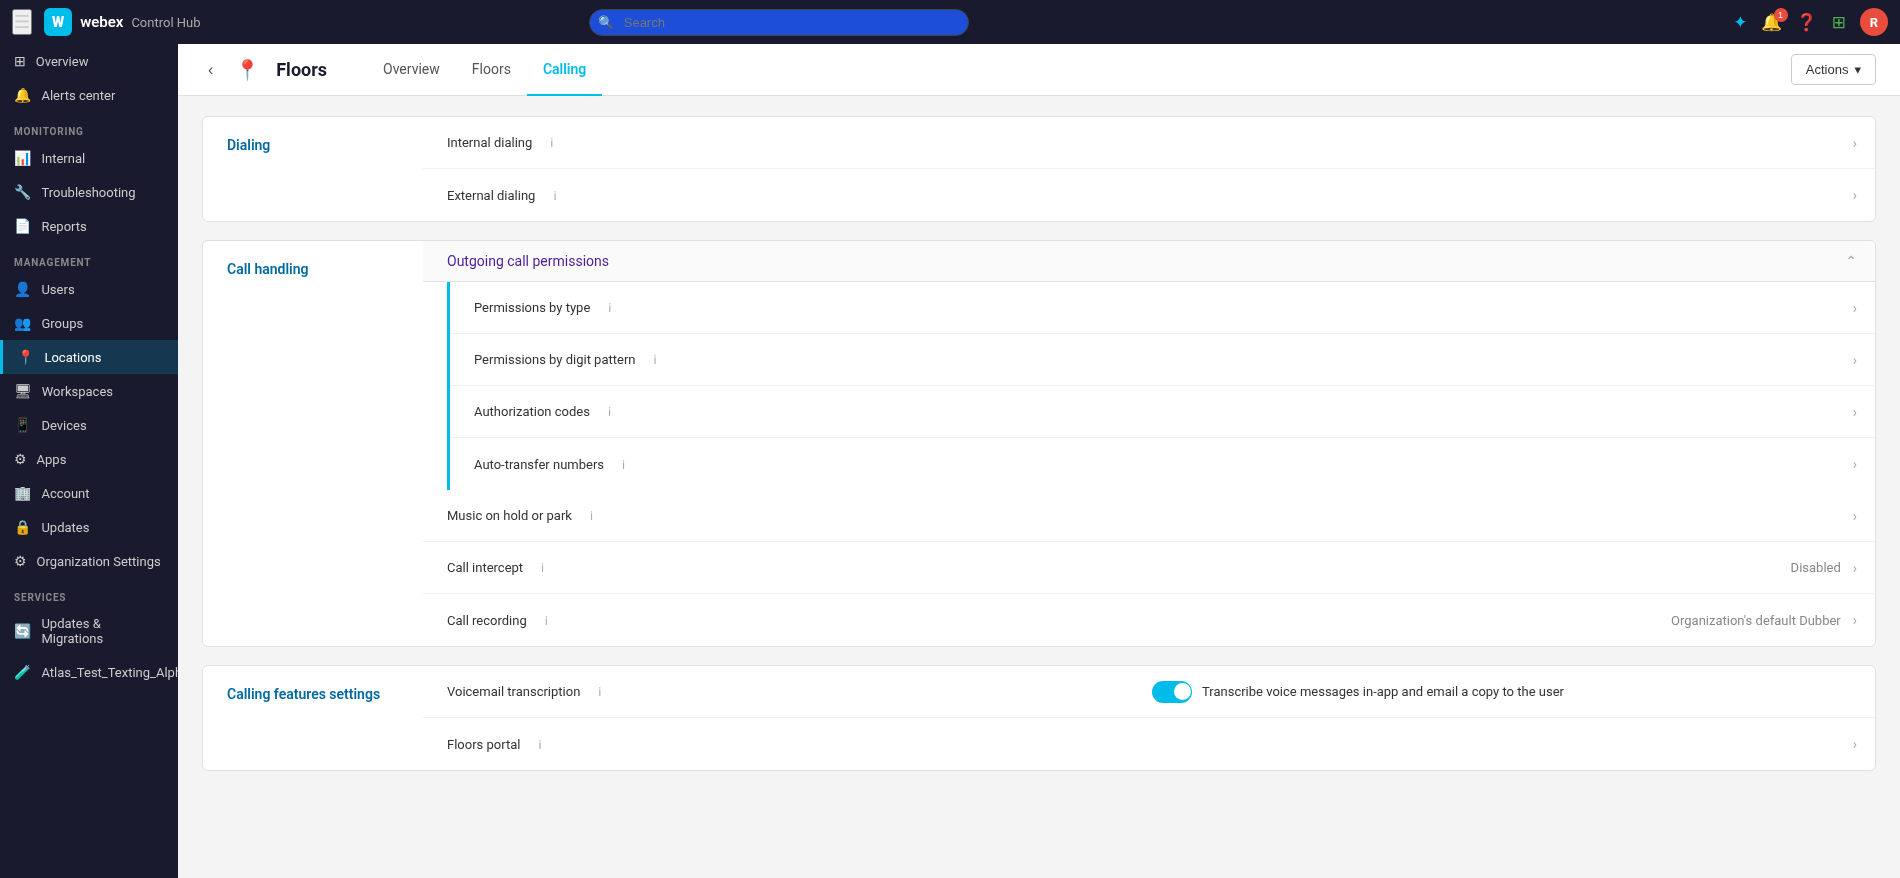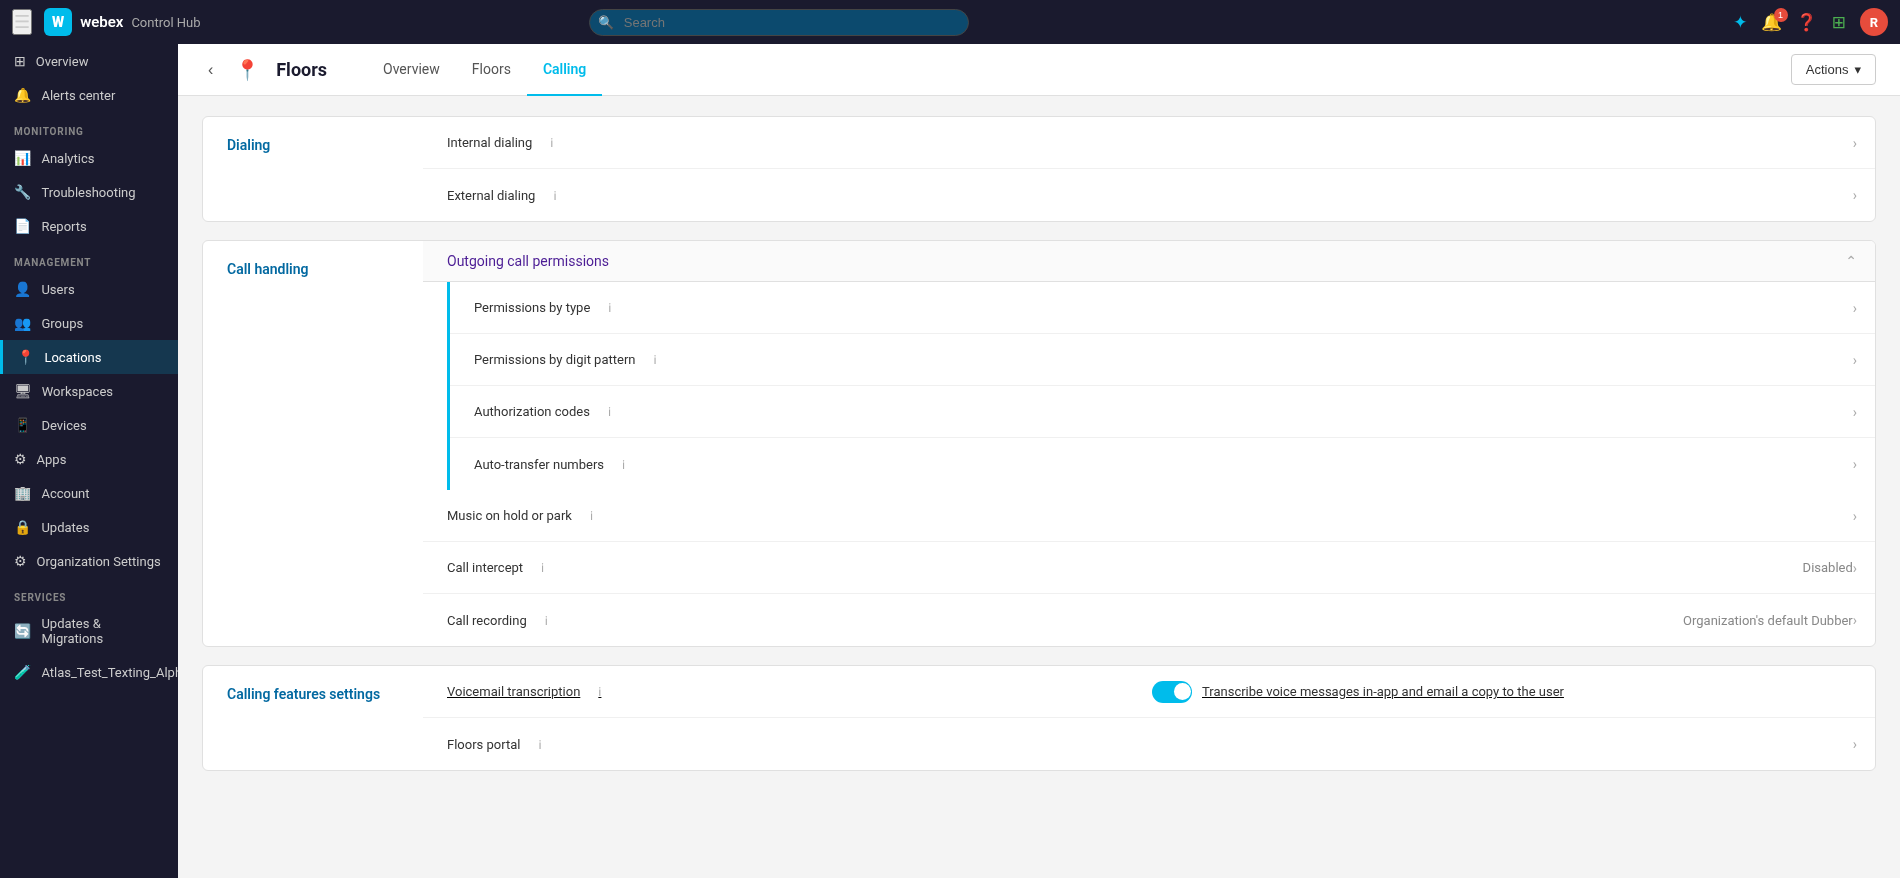--- a/index.html
+++ b/index.html
@@ -33,21 +33,21 @@
       display: flex; align-items: center; justify-content: center;
       font-size: 14px; font-weight: 900; color: #fff;
     }
     .topnav-search {
       flex: 1;
       max-width: 380px;
       margin: 0 auto;
     }
     .topnav-search input {
       width: 100%;
-      background: #0c4a6e;
+      background: #1d4ed8;
       border: 1px solid #444;
       border-radius: 20px;
       color: #ccc;
       padding: 5px 14px 5px 34px;
       font-size: 13px;
       outline: none;
     }
     .topnav-search-wrap {
       position: relative;
     }
@@ -169,21 +169,21 @@
       cursor: pointer;
       transition: background 0.1s;
     }
     .card-row:last-child { border-bottom: none; }
     .card-row-label {
       font-size: 13px; color: #333;
       display: flex; align-items: center; gap: 18px;
       flex: 1;
     }
     .card-row-value {
-      font-size: 13px; color: #888; 
+      font-size: 13px; color: #888; margin-right: 12px;
     }
     .chevron-right { color: #aaa; font-size: 14px; }
     .chevron-up { color: #aaa; font-size: 14px; }
     .info-icon {
       color: #aaa; font-size: 12px; cursor: pointer;
     }
 
     
     .card-inner {
       display: flex;
@@ -279,21 +279,21 @@
     </div>
     <div class="sidebar-item">
       <span class="s-icon">🔔</span>
       <span>Alerts center</span>
     </div>
 
     <div class="sidebar-section-label">MONITORING</div>
 
     <div class="sidebar-item">
       <span class="s-icon">📊</span>
-      <span>Analytics</span>
+      <span>Internal</span>
     </div>
     <div class="sidebar-item">
       <span class="s-icon">🔧</span>
       <span>Troubleshooting</span>
     </div>
     <div class="sidebar-item">
       <span class="s-icon">📄</span>
       <span>Reports</span>
     </div>
 
@@ -455,21 +455,21 @@
             </div>
           </div>
         </div>
       </div>
 
       <div class="card">
         <div class="card-inner">
           <div class="card-left">Calling features settings</div>
           <div class="card-right">
 
-            <div class="card-row" style="cursor:default;text-decoration:underline;">
+            <div class="card-row" style="cursor:default;">
               <span class="card-row-label">
                 <span>Voicemail transcription</span>
                 <span class="info-icon">ℹ</span>
               </span>
               <div class="toggle-row-content">
                 <label class="toggle">
                   <input type="checkbox" checked="" style="">
                   <span class="toggle-slider"></span>
                 </label>
                 <span class="toggle-label-text">Transcribe voice messages in-app and email a copy to the user</span>

